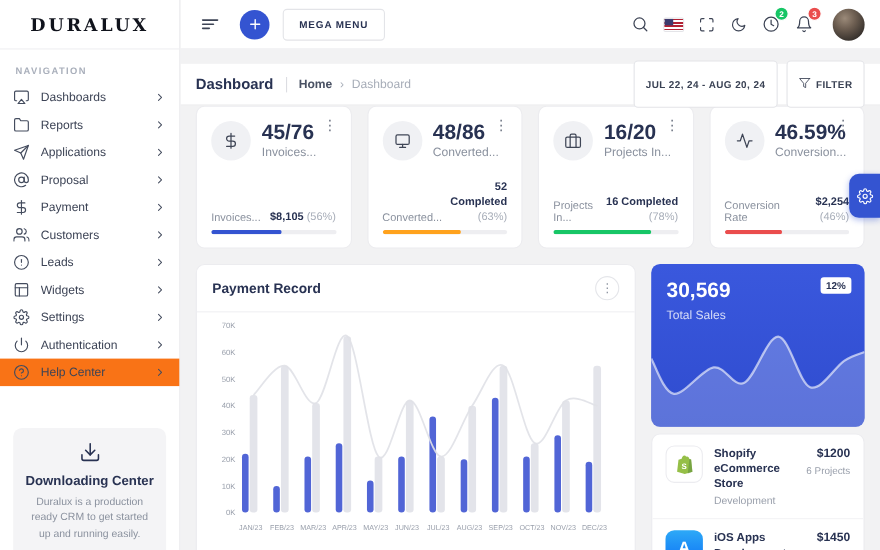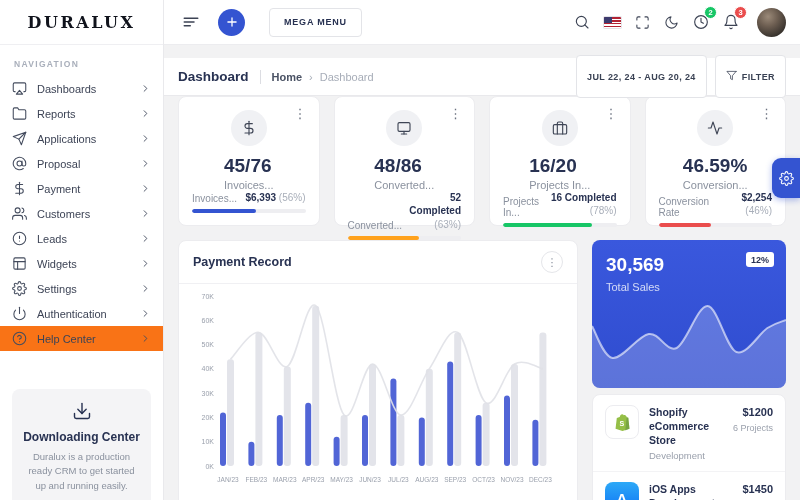--- a/index.html
+++ b/index.html
@@ -20,21 +20,21 @@
   .nav-item-active { background:#f97316; margin:0 -12px; padding:0 12px; }
   .download-card { position:absolute; left:12px; right:12px; top:389px; height:130px; background:#f4f4f6; border-radius:8px; text-align:center; padding:12px 10px; }
   .dl-icon { color:#283252; display:flex; justify-content:center; }
   .dl-title { margin-top:9px; font-size:12px; font-weight:bold; color:#283252; }
   .dl-desc { margin:6px 2px 0; font-size:9.5px; line-height:1.5; color:#8a919e; }
 
   
   .topbar { position:absolute; left:164px; top:0; right:0; height:45px; background:#fff; border-bottom:1px solid #ececef; display:flex; align-items:center; padding:0 14px; z-index:2; }
   .icon-btn { background:none; border:none; color:#3c4354; display:flex; align-items:center; justify-content:center; cursor:pointer; padding:4px; }
   .plus-btn { width:27px; height:27px; border-radius:50%; background:#3454d1; border:none; color:#fff; display:flex; align-items:center; justify-content:center; margin-left:14px; cursor:pointer; }
-  .mega-btn { margin-left:24px; padding:0 14px; height:29px; background:#fff; border:1px solid #e3e4e8; border-radius:4px; font-size:9px; font-weight:bold; letter-spacing:.8px; color:#283252; font-family:"Liberation Sans", sans-serif; cursor:pointer; }
+  .mega-btn { margin-left:12px; padding:0 14px; height:29px; background:#fff; border:1px solid #e3e4e8; border-radius:4px; font-size:9px; font-weight:bold; letter-spacing:.8px; color:#283252; font-family:"Liberation Sans", sans-serif; cursor:pointer; }
   .topbar-spacer { flex:1; }
   .tb-right { display:flex; align-items:center; gap:6px; }
   .flag { width:17px; height:11px; border-radius:1px; position:relative; overflow:hidden;
           background:repeating-linear-gradient(180deg,#b22234 0 1.5px,#fff 1.5px 3px); box-shadow:0 0 0 1px #e4e4e8; }
   .flag::after { content:""; position:absolute; left:0; top:0; width:8px; height:6px; background:#3c3b6e; }
   .badge-wrap { position:relative; }
   .badge { position:absolute; top:-4px; right:-4px; min-width:13px; height:13px; border-radius:50%; color:#fff; font-size:7.5px; font-weight:bold; display:flex; align-items:center; justify-content:center; border:1.5px solid #fff; }
   .badge-green { background:#17c666; }
   .badge-red { background:#ea4d4d; }
   .avatar { width:29px; height:29px; border-radius:50%; margin-left:8px; cursor:pointer; border:none;
@@ -47,21 +47,21 @@
   .crumb-home { font-size:11px; font-weight:bold; color:#4a5264; cursor:pointer; }
   .crumb-chev { color:#a7adb8; font-size:11px; margin:0 7px; }
   .crumb-cur { font-size:11px; color:#a7adb8; }
   .chip { display:flex; align-items:center; gap:5px; border:1px solid #e3e4e8; background:#fff; border-radius:4px; height:43px; padding:0 10px; font-size:9px; font-weight:bold; letter-spacing:.4px; color:#3a4254; font-family:"Liberation Sans", sans-serif; cursor:pointer; }
   .chip + .chip { margin-left:8px; }
 
   
   .content { position:absolute; left:164px; top:84px; right:0; padding:12px 14px; }
   .stats-row { display:grid; grid-template-columns:repeat(4,1fr); gap:14px; }
   .stat-card { position:relative; height:130px; background:#fff; border:1px solid #ececef; border-radius:8px; padding:13px 13px 12px; display:flex; flex-direction:column; }
-  .stat-head { display:flex; align-items:center; gap:10px;flex-direction:column; }
+  .stat-head { display:flex; align-items:center; gap:10px; }
   .stat-ico { width:36px; height:36px; border-radius:50%; background:#f0f1f4; color:#3f4656; display:flex; align-items:center; justify-content:center; flex:0 0 auto; }
   .stat-number { font-size:19px; font-weight:bold; color:#283252; line-height:1.05; }
   .stat-title { font-size:11px; color:#8a919e; margin-top:3px; }
   .stat-kebab { position:absolute; top:8px; right:8px; background:none; border:none; color:#6b7280; font-size:13px; cursor:pointer; line-height:1; padding:2px 4px; }
   .stat-foot { margin-top:auto; }
   .sf-row { display:flex; justify-content:space-between; align-items:flex-end; font-size:10px; }
   .sf-label { color:#8a919e; }
   .sf-value { text-align:right; line-height:1.35; max-width:84px; }
   .sf-strong { color:#283252; font-weight:bold; }
   .sf-pct { color:#a8aeb9; }
@@ -352,21 +352,21 @@
               </svg>
             </span>
       <span>
         <div class="stat-number">45/76</div>
         <div class="stat-title">Invoices...</div>
       </span>
     </div>
     <div class="stat-foot">
       <div class="sf-row">
         <span class="sf-label">Invoices...</span>
-        <span class="sf-value"><span class="sf-strong">$6,393</span> <span class="sf-pct">(56%)</span></span>
+        <span class="sf-value"><span class="sf-strong">$8,105</span> <span class="sf-pct">(56%)</span></span>
       </div>
       <div class="sf-bar">
               <div class="sf-fill" style="width:56%;background:#3454d1"></div>
             </div>
     </div>
   </div>
   <div class="stat-card">
     <button class="stat-kebab">⋮</button>
     <div class="stat-head">
       <span class="stat-ico">

